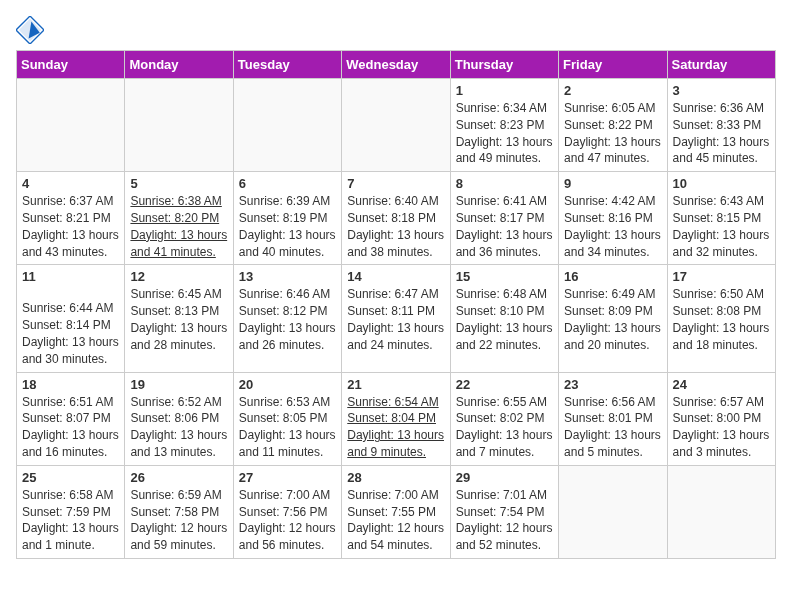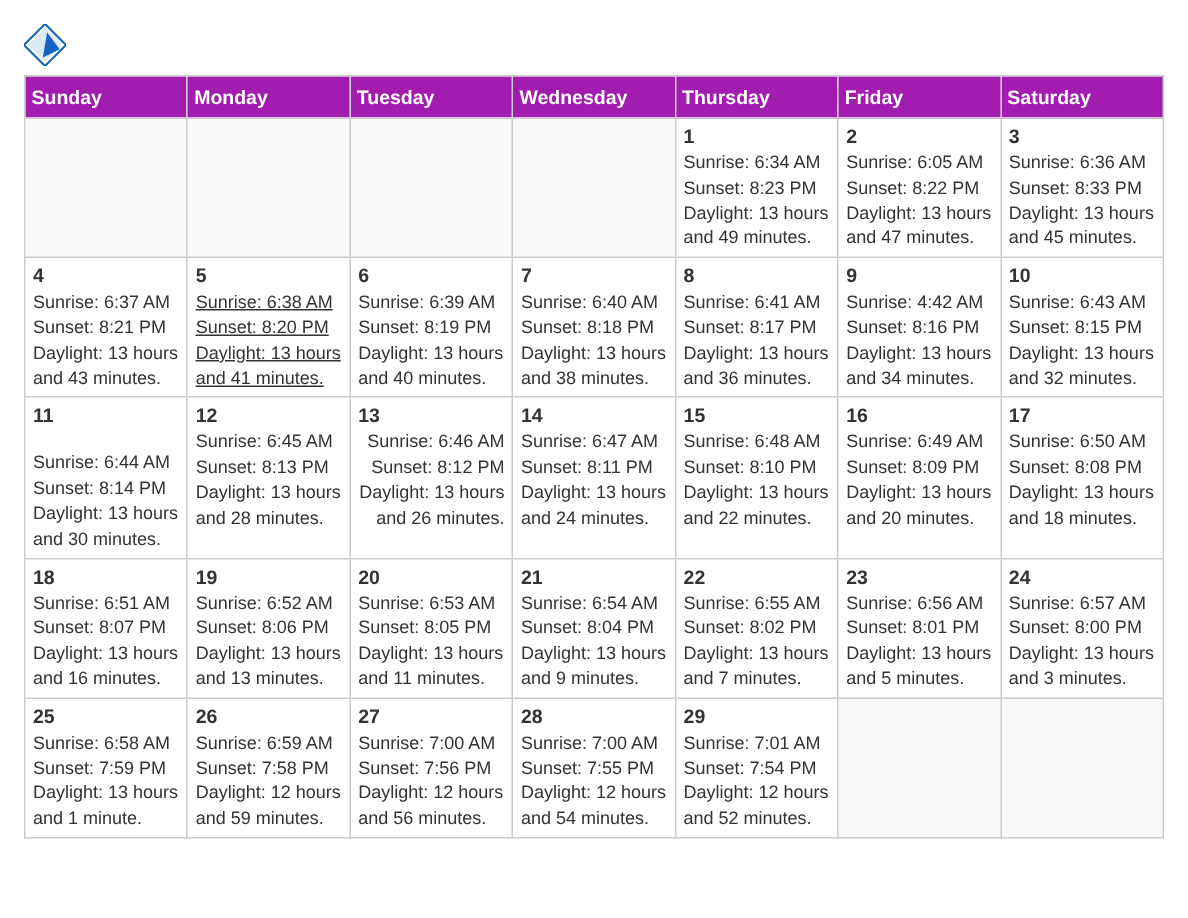--- a/index.html
+++ b/index.html
@@ -192,21 +192,21 @@
 Daylight: 13 hours and 30 minutes.</div>
         </td>
         <td>
           <div class="day-number">12</div>
           <div class="day-info" style="white-space: pre-line;">Sunrise: 6:45 AM
 Sunset: 8:13 PM
 Daylight: 13 hours and 28 minutes.</div>
         </td>
         <td>
           <div class="day-number">13</div>
-          <div class="day-info" style="white-space: pre-line; text-align: right;">Sunrise: 6:46 AM
+          <div class="day-info" style="white-space: pre-line;">Sunrise: 6:46 AM
 Sunset: 8:12 PM
 Daylight: 13 hours and 26 minutes.</div>
         </td>
         <td>
           <div class="day-number">14</div>
           <div class="day-info" style="white-space: pre-line;">Sunrise: 6:47 AM
 Sunset: 8:11 PM
 Daylight: 13 hours and 24 minutes.</div>
         </td>
         <td>
@@ -242,21 +242,21 @@
 Daylight: 13 hours and 13 minutes.</div>
         </td>
         <td>
           <div class="day-number">20</div>
           <div class="day-info" style="white-space: pre-line;">Sunrise: 6:53 AM
 Sunset: 8:05 PM
 Daylight: 13 hours and 11 minutes.</div>
         </td>
         <td>
           <div class="day-number">21</div>
-          <div class="day-info" style="white-space: pre-line;">Sunrise: 6:54 AM
+          <div class="day-info" style="white-space: pre-line; text-decoration: underline;">Sunrise: 6:54 AM
 Sunset: 8:04 PM
 Daylight: 13 hours and 9 minutes.</div>
         </td>
         <td>
           <div class="day-number">22</div>
           <div class="day-info" style="white-space: pre-line;">Sunrise: 6:55 AM
 Sunset: 8:02 PM
 Daylight: 13 hours and 7 minutes.</div>
         </td>
         <td>

